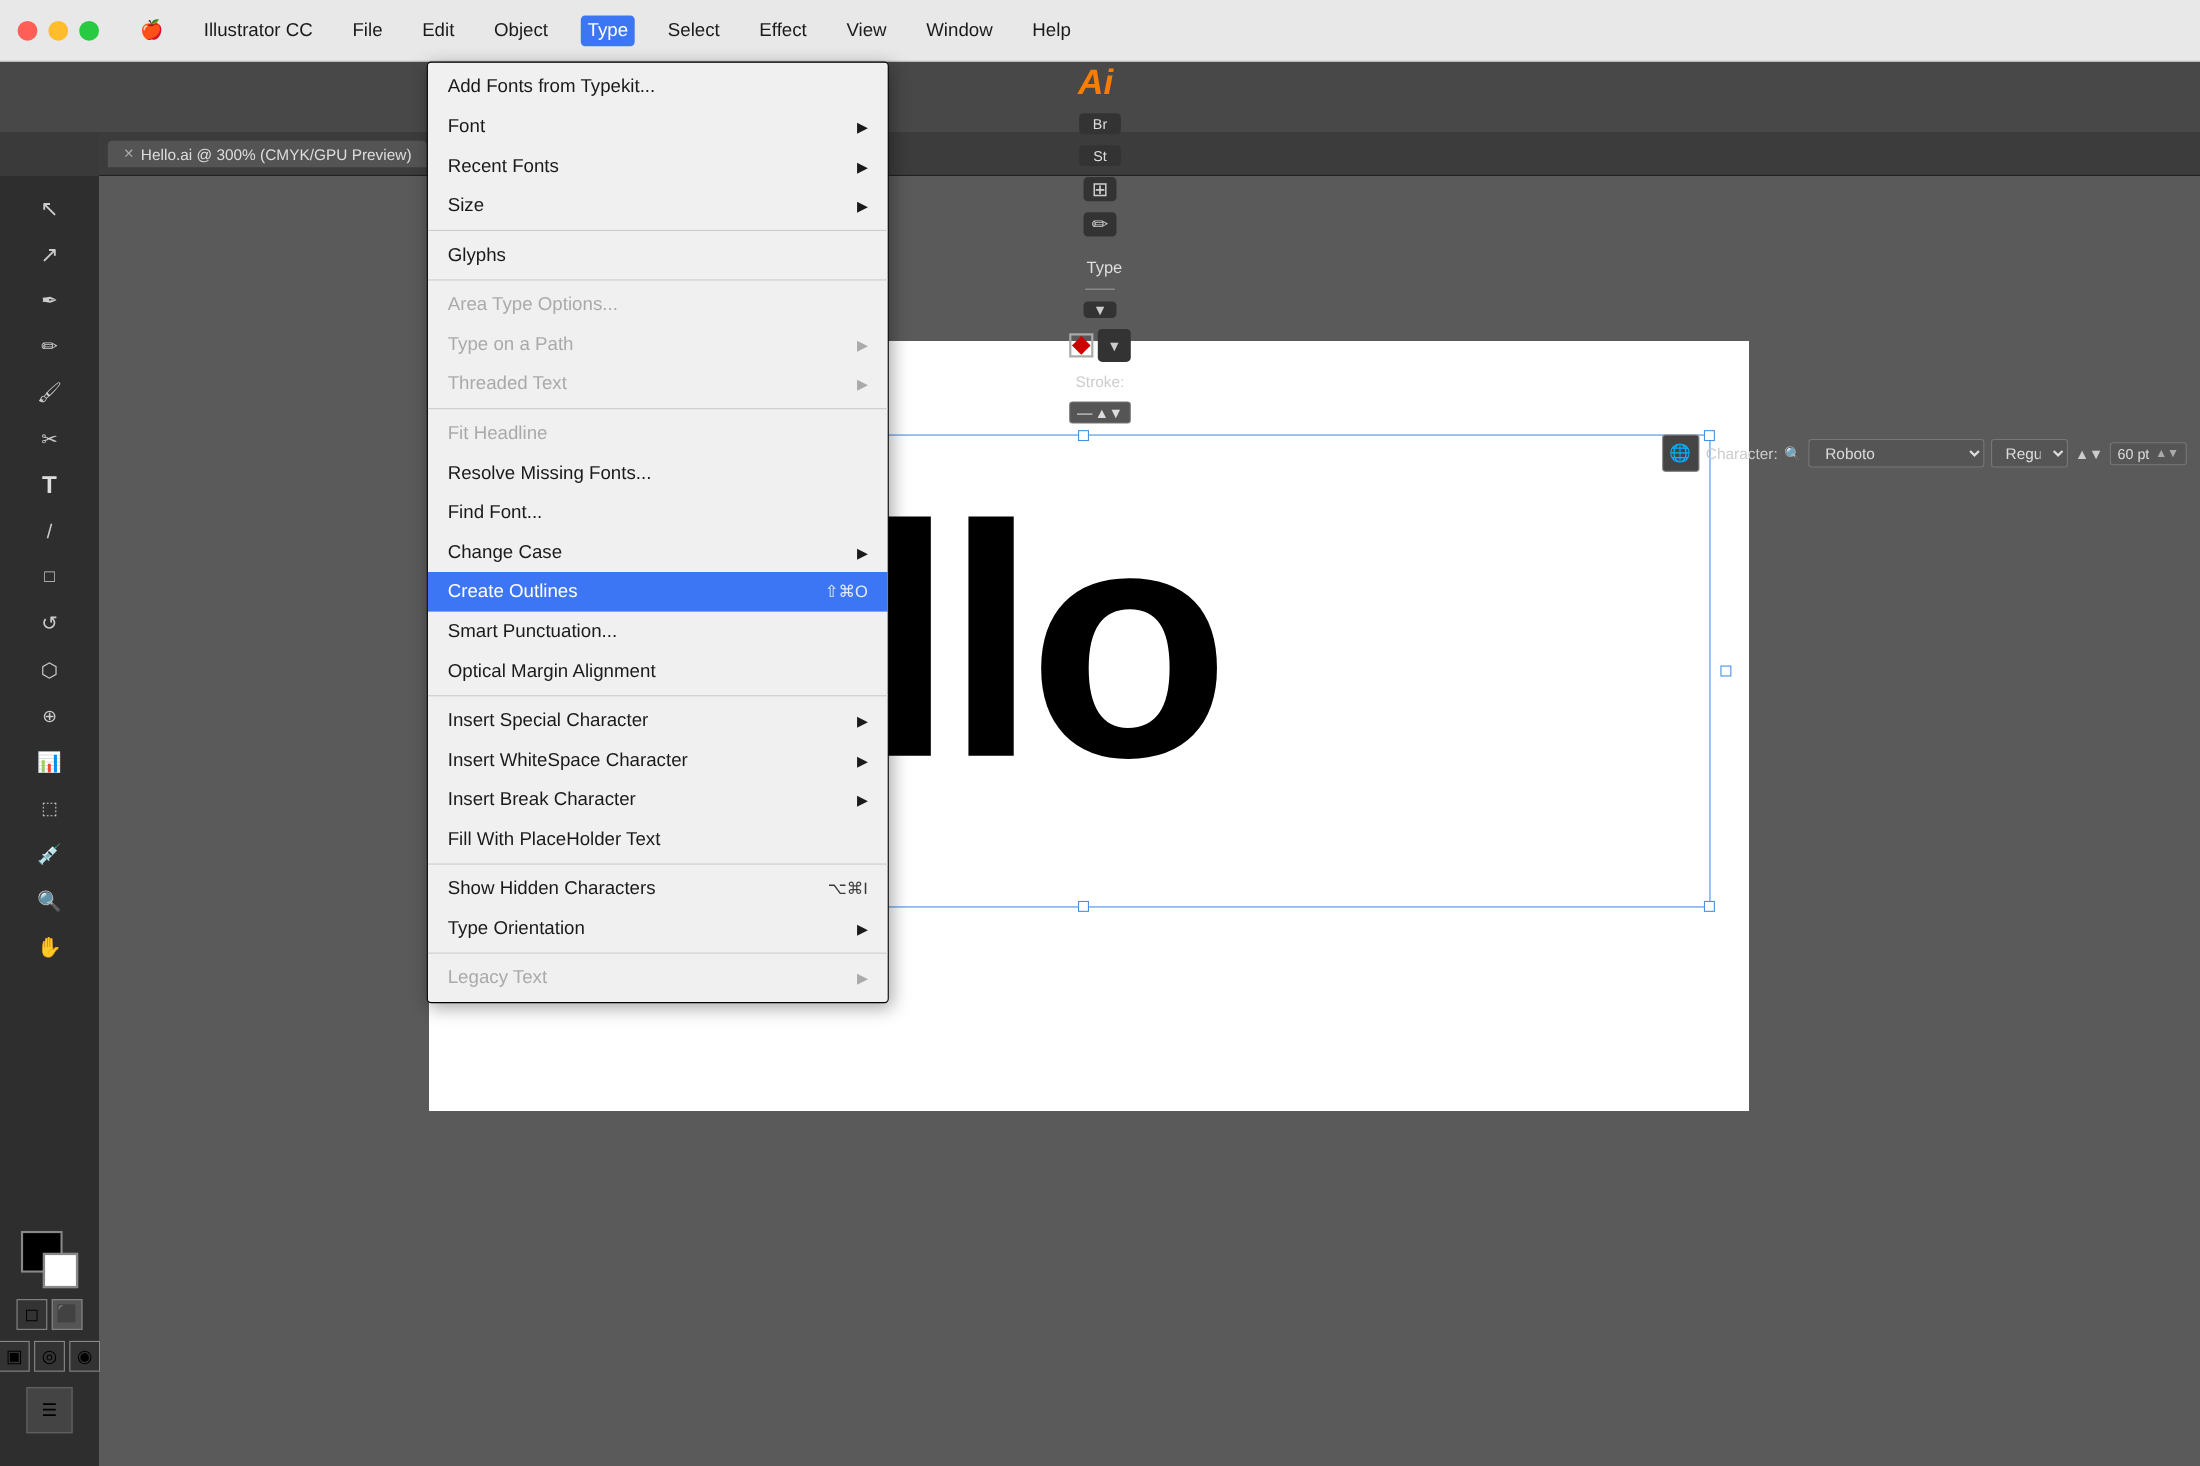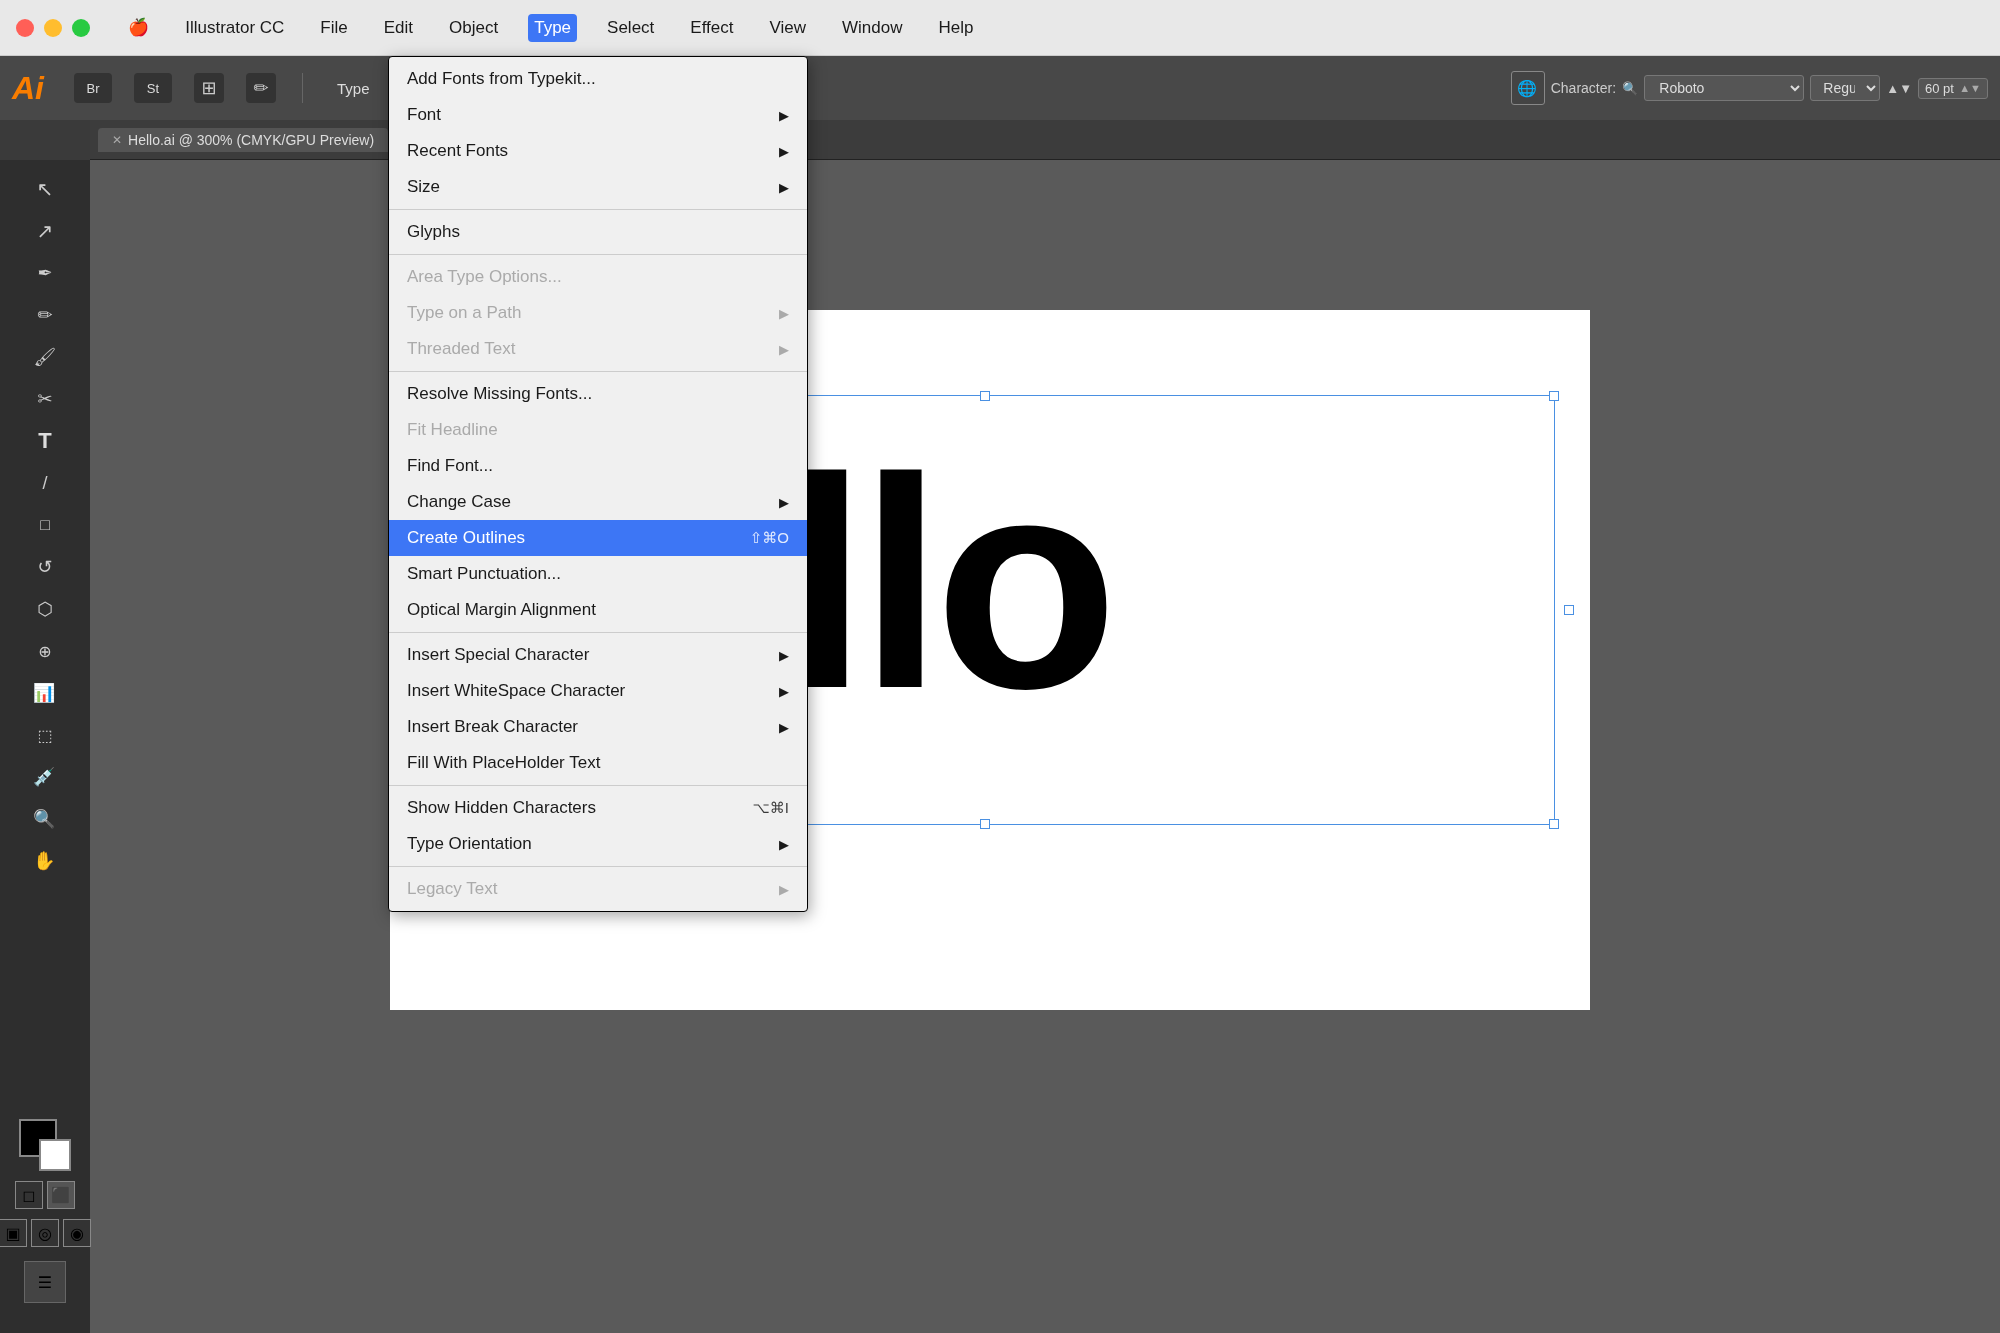--- a/index.html
+++ b/index.html
@@ -54,22 +54,23 @@
     .toolbar {
       position: absolute;
       top: 56px;
       left: 0;
       width: 100%;
       height: 64px;
       background: #484848;
       display: flex;
       align-items: center;
       padding: 0 12px;
-      gap: 22px;
+      gap: 10px;
       z-index: 90;
+      flex-direction: column;
     }
     .toolbar-icon {
       width: 30px;
       height: 30px;
       background: #333;
       border-radius: 4px;
       display: flex;
       align-items: center;
       justify-content: center;
       color: #ccc;
@@ -458,25 +459,25 @@
     </div>
     <div class="menu-item disabled">
       <span class="menu-item-label">Type on a Path</span>
       <span class="menu-arrow">▶</span>
     </div>
     <div class="menu-item disabled">
       <span class="menu-item-label">Threaded Text</span>
       <span class="menu-arrow">▶</span>
     </div>
     <div class="menu-separator"></div>
-    <div class="menu-item">
-      <span class="menu-item-label">Resolve Missing Fonts...</span>
-    </div>
     <div class="menu-item disabled">
       <span class="menu-item-label">Fit Headline</span>
+    </div>
+    <div class="menu-item">
+      <span class="menu-item-label">Resolve Missing Fonts...</span>
     </div>
     <div class="menu-item">
       <span class="menu-item-label">Find Font...</span>
     </div>
     <div class="menu-item">
       <span class="menu-item-label">Change Case</span>
       <span class="menu-arrow">▶</span>
     </div>
     <div class="menu-item highlighted">
       <span class="menu-item-label">Create Outlines</span>

